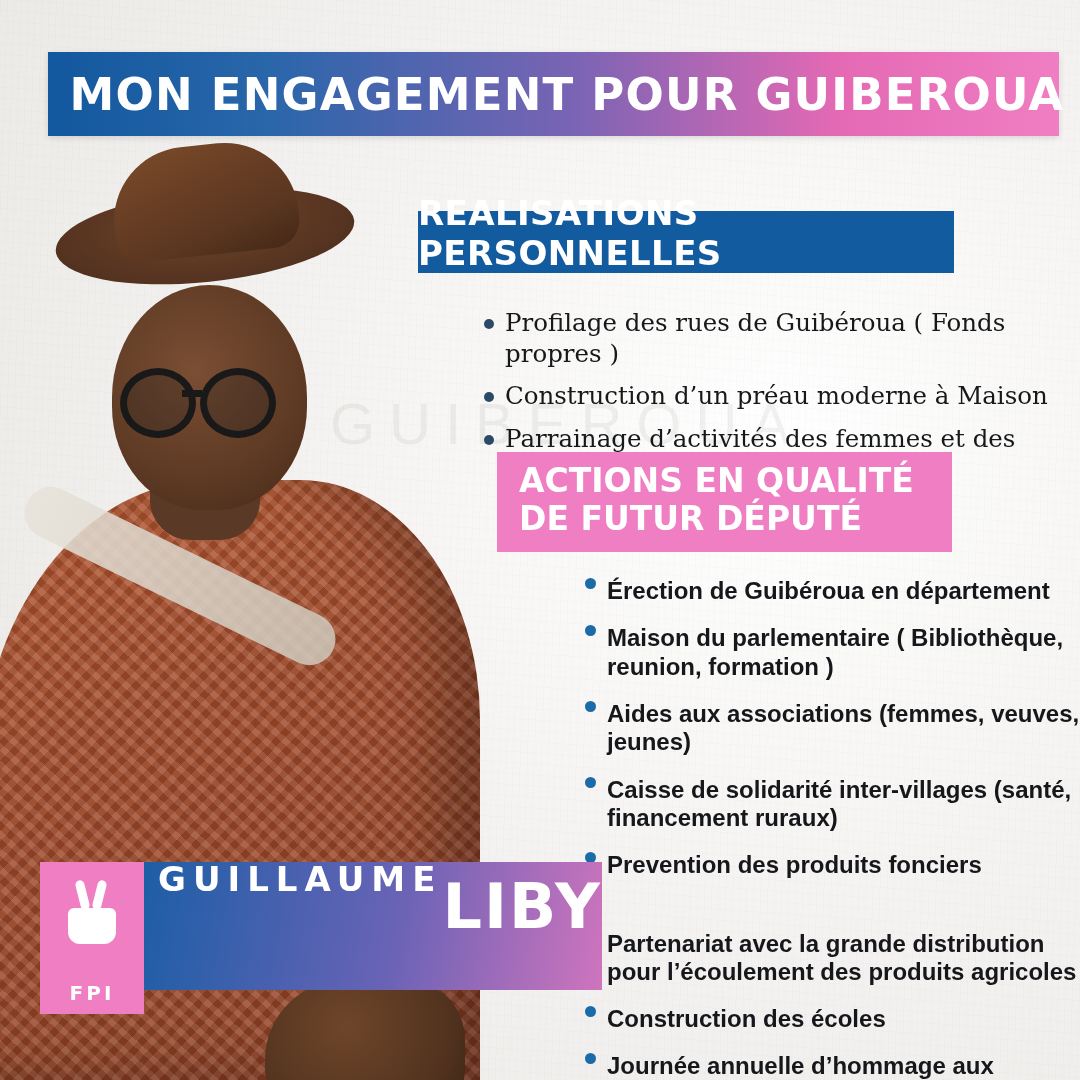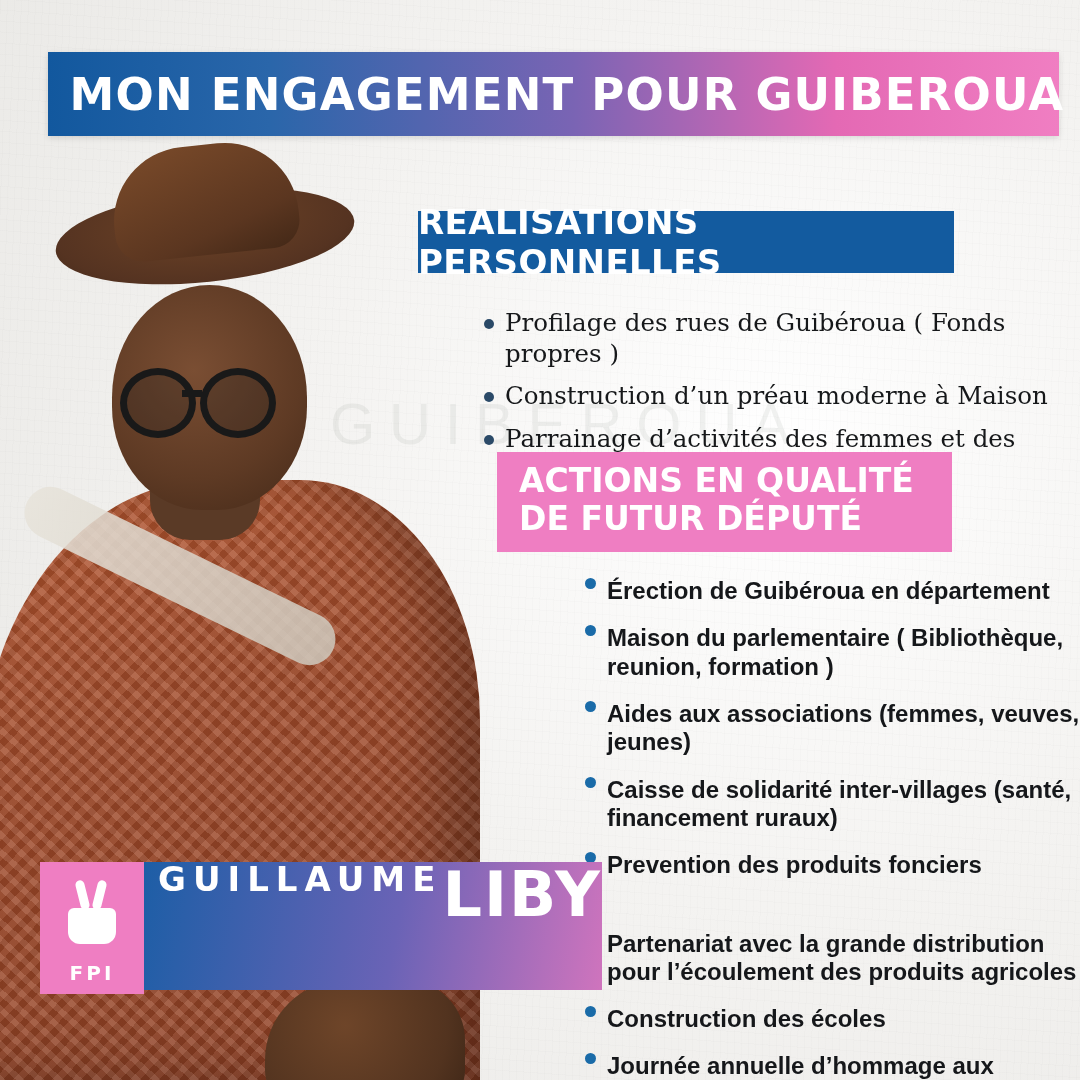--- a/index.html
+++ b/index.html
@@ -173,21 +173,21 @@
 
   
   .sec1-head {
     position: absolute;
     left: 418px;
     top: 211px;
     width: 536px;
     height: 62px;
     background: #135b9f;
     display: flex;
-    align-items: center;
+    align-items: flex-end;
     justify-content: center;
   }
   .sec1-head .h {
     color: #fff;
     font-size: 34px;
     font-weight: 800;
     letter-spacing: 0.4px;
     font-family: "DejaVu Sans", sans-serif;
     text-transform: uppercase;
   }
@@ -272,21 +272,21 @@
   .logo-block {
     position: absolute;
     left: 40px;
     top: 862px;
     width: 378px;
     height: 128px;
     display: flex;
   }
   .logo-mark {
     width: 104px;
-    height: 132px;
+    height: 152px;
     background: #ef7ec2;
     position: relative;
     flex: 0 0 auto;
   }
   .logo-mark .hand {
     position: absolute;
     left: 50%;
     top: 14px;
     transform: translateX(-50%);
     width: 56px;
@@ -320,21 +320,21 @@
     letter-spacing: 7px;
     line-height: 1;
     font-family: "DejaVu Sans", sans-serif;
   }
   .name-box .last {
     color: #ffffff;
     font-size: 62px;
     font-weight: 800;
     letter-spacing: 2px;
     line-height: 1;
-    margin-top: 2px;
+    margin-top: 14px;
     font-family: "DejaVu Sans", sans-serif;
   }
 </style>
 </head>
 <body>
 
 <div id="poster">
 
   <div class="texture"></div>
 

